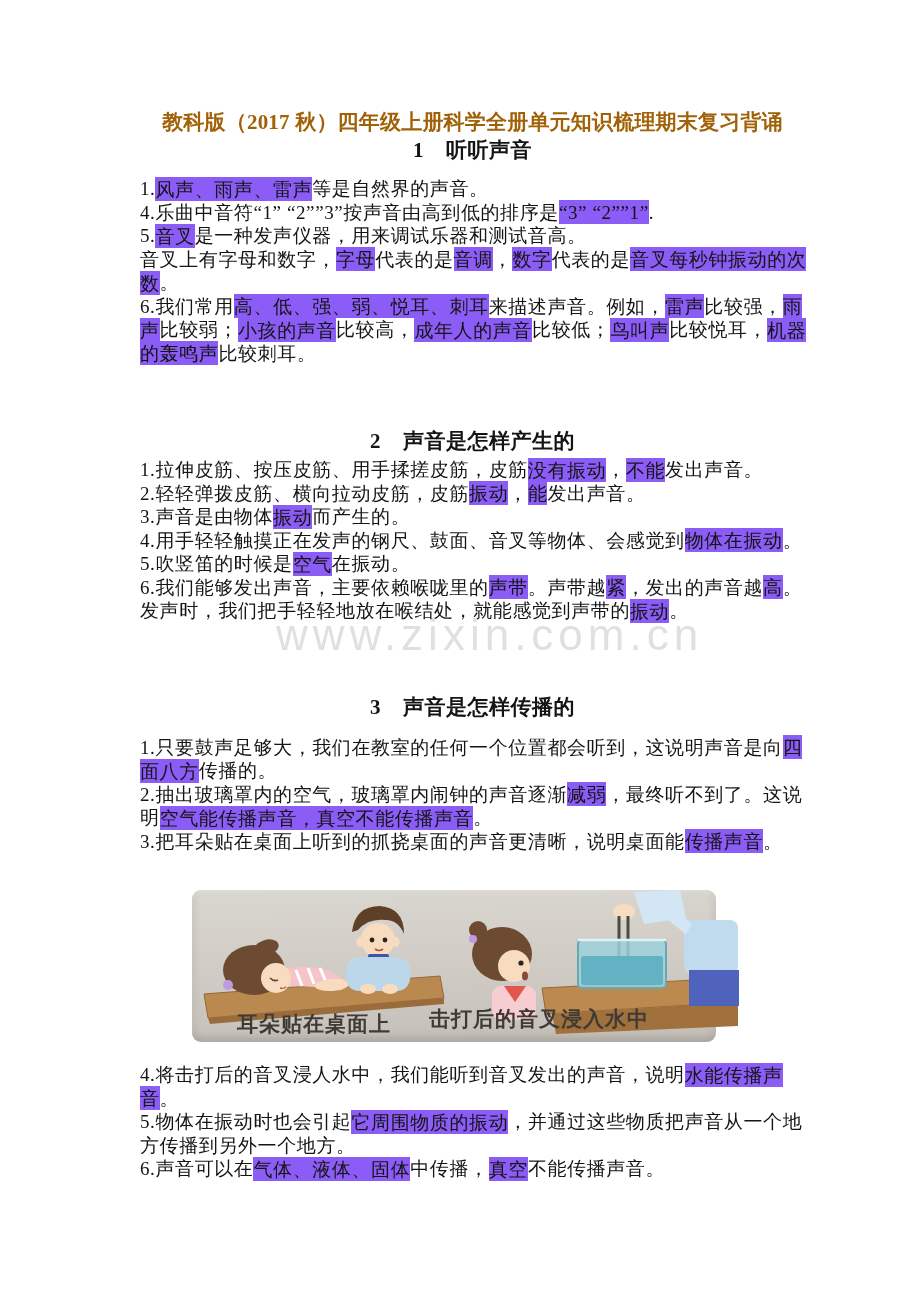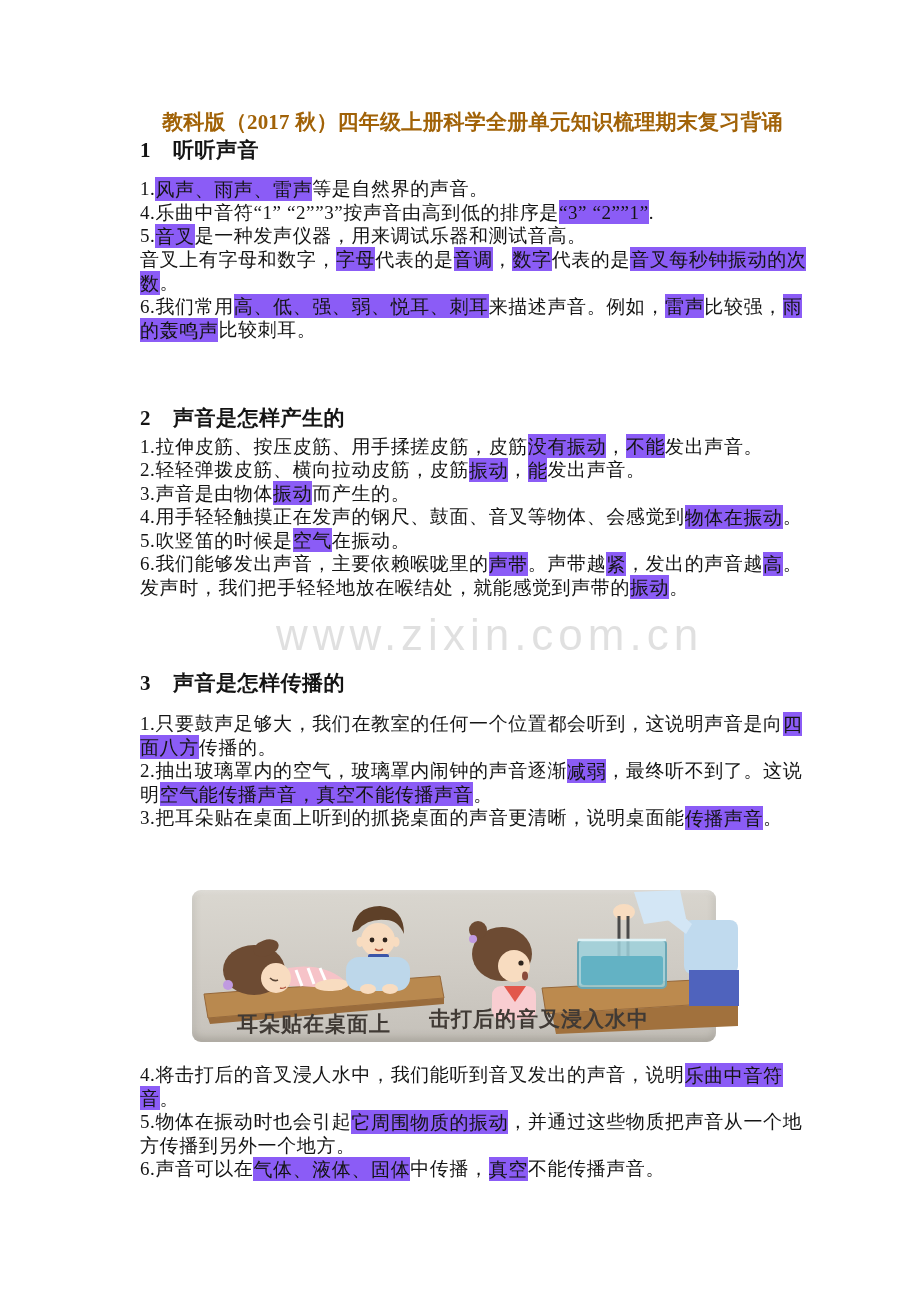--- a/index.html
+++ b/index.html
@@ -15,21 +15,21 @@
     font-size:44px; letter-spacing:5px; color:rgba(60,60,60,0.16);
     white-space:nowrap; user-select:none;
   }
   .content { position:absolute; left:140px; top:0; width:665px; z-index:1; }
   .doc-title {
     margin:110px 0 0 0; text-align:center;
     color:#a16207; font-weight:bold; font-size:21px; line-height:25px;
     white-space:nowrap; letter-spacing:0.2px;
   }
   .heading {
-    text-align:left; font-weight:bold; font-size:21px; line-height:26px;
+    text-align:center; font-weight:bold; font-size:21px; line-height:26px;
     letter-spacing:0.5px;
   }
   .heading .h-num { margin-right:22px; }
   .para { font-size:19px; letter-spacing:0.6px; }
   .para .line { white-space:nowrap; height:23.5px; line-height:23.5px; }
   .hl { background:#8b5cf6; padding:1.5px 0; }
   #blk0 { margin-top:2px; }
   #blk1 { margin-top:14px; }
   #blk2 { margin-top:63px; }
   #blk3 { margin-top:4px; }
@@ -63,20 +63,21 @@
     <div class="doc-title">教科版（2017 秋）四年级上册科学全册单元知识梳理期末复习背诵</div>
     <div id="flow">
         <div class="heading" id="blk0"><span class="h-num">1</span><span>听听声音</span></div>
         <div class="para" id="blk1">
           <div class="line"><span>1.</span><span class="hl">风声、雨声、雷声</span><span>等是自然界的声音。</span></div>
           <div class="line"><span>4.乐曲中音符“1” “2””3”按声音由高到低的排序是</span><span class="hl">“3” “2””1”</span><span>.</span></div>
           <div class="line"><span>5.</span><span class="hl">音叉</span><span>是一种发声仪器，用来调试乐器和测试音高。</span></div>
           <div class="line"><span>音叉上有字母和数字，</span><span class="hl">字母</span><span>代表的是</span><span class="hl">音调</span><span>，</span><span class="hl">数字</span><span>代表的是</span><span class="hl">音叉每秒钟振动的次</span></div>
           <div class="line"><span class="hl">数</span><span>。</span></div>
           <div class="line"><span>6.我们常用</span><span class="hl">高、低、强、弱、悦耳、刺耳</span><span>来描述声音。例如，</span><span class="hl">雷声</span><span>比较强，</span><span class="hl">雨</span></div>
+          <div class="line"><span class="hl">声</span><span>比较弱；</span><span class="hl">小孩的声音</span><span>比较高，</span><span class="hl">成年人的声音</span><span>比较低；</span><span class="hl">鸟叫声</span><span>比较悦耳，</span><span class="hl">机器</span></div>
           <div class="line"><span class="hl">的轰鸣声</span><span>比较刺耳。</span></div>
         </div>
         <div class="heading" id="blk2"><span class="h-num">2</span><span>声音是怎样产生的</span></div>
         <div class="para" id="blk3">
           <div class="line"><span>1.拉伸皮筋、按压皮筋、用手揉搓皮筋，皮筋</span><span class="hl">没有振动</span><span>，</span><span class="hl">不能</span><span>发出声音。</span></div>
           <div class="line"><span>2.轻轻弹拨皮筋、横向拉动皮筋，皮筋</span><span class="hl">振动</span><span>，</span><span class="hl">能</span><span>发出声音。</span></div>
           <div class="line"><span>3.声音是由物体</span><span class="hl">振动</span><span>而产生的。</span></div>
           <div class="line"><span>4.用手轻轻触摸正在发声的钢尺、鼓面、音叉等物体、会感觉到</span><span class="hl">物体在振动</span><span>。</span></div>
           <div class="line"><span>5.吹竖笛的时候是</span><span class="hl">空气</span><span>在振动。</span></div>
           <div class="line"><span>6.我们能够发出声音，主要依赖喉咙里的</span><span class="hl">声带</span><span>。声带越</span><span class="hl">紧</span><span>，发出的声音越</span><span class="hl">高</span><span>。</span></div>
@@ -151,21 +152,21 @@
         <rect x="300" y="96" width="44" height="34" rx="9" fill="#f8cdd1"></rect>
         <polygon points="312,96 334,96 323,112" fill="#e2574b"></polygon>
       </g>
     </svg>
     <div class="fig-caption left">耳朵贴在桌面上</div>
     <div class="fig-caption right">击打后的音叉浸入水中</div>
   </div>
 
   <div class="after-figure" id="after-flow">
       <div class="para" id="blk6">
-        <div class="line"><span>4.将击打后的音叉浸人水中，我们能听到音叉发出的声音，说明</span><span class="hl">乐曲中音符</span></div>
+        <div class="line"><span>4.将击打后的音叉浸人水中，我们能听到音叉发出的声音，说明</span><span class="hl">水能传播声</span></div>
         <div class="line"><span class="hl">音</span><span>。</span></div>
         <div class="line"><span>5.物体在振动时也会引起</span><span class="hl">它周围物质的振动</span><span>，并通过这些物质把声音从一个地</span></div>
         <div class="line"><span>方传播到另外一个地方。</span></div>
         <div class="line"><span>6.声音可以在</span><span class="hl">气体、液体、固体</span><span>中传播，</span><span class="hl">真空</span><span>不能传播声音。</span></div>
       </div>
     </div>
 
 </div>
 
 </body></html>

